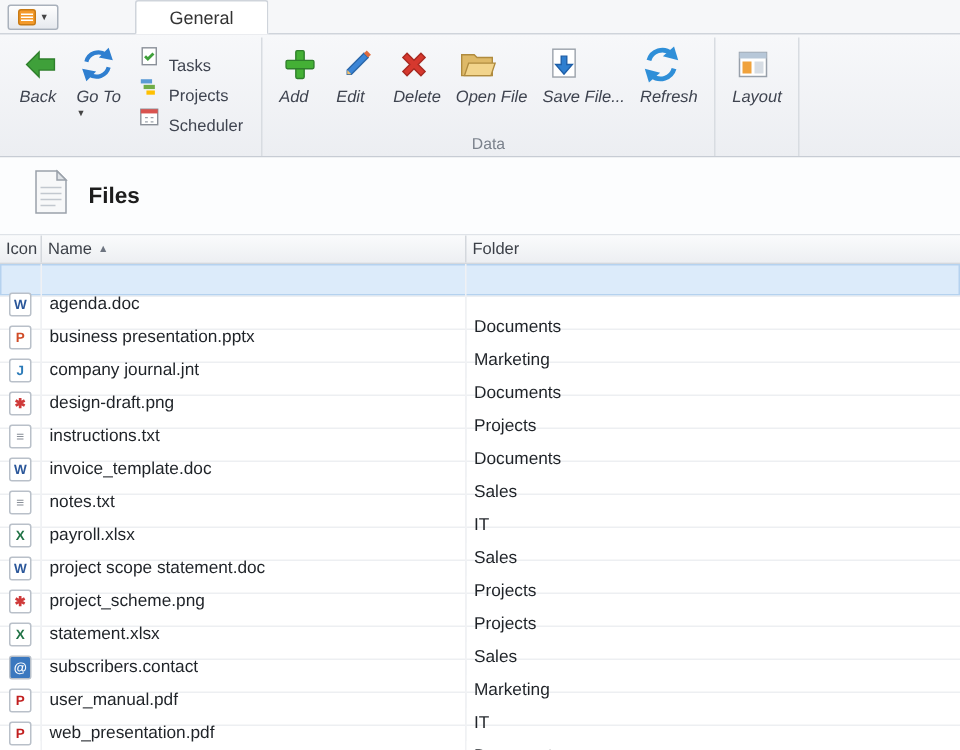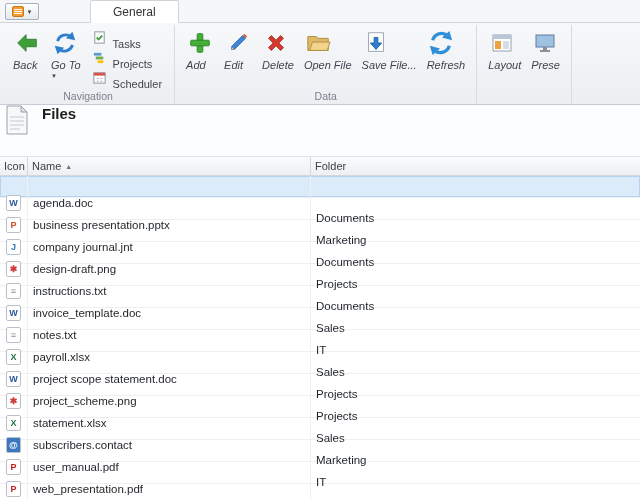--- a/index.html
+++ b/index.html
@@ -33,21 +33,21 @@
     border-radius:2px;cursor:pointer;font-style:italic;}
   .ric{width:28px;height:28px;display:flex;align-items:center;justify-content:center;}
   .rlbl{font-size:11px;color:#3f4450;margin-top:2px;white-space:nowrap;}
   .dd{font-size:6px;color:#444;margin-top:2px;line-height:1;}
   .smallstack{display:flex;flex-direction:column;gap:1px;padding:2px 2px;}
   .sbtn{display:flex;align-items:center;gap:5px;height:19px;padding:1px 4px;border-radius:2px;cursor:pointer;}
   .sic{width:16px;height:16px;display:flex;align-items:center;justify-content:center;}
   .sbtn .rlbl{margin-top:12px;}
 
   
-  .titlebar{height:52px;display:flex;align-items:flex-start;gap:12px;padding-left:4px;
+  .titlebar{height:52px;display:flex;align-items:center;gap:12px;padding-left:21px;
     background:#fcfdfe;border-bottom:1px solid #dfe3e8;}
   .ptitle{font-size:15px;font-weight:bold;color:#1d1d1d;}
 
   
   .ghead{display:grid;grid-template-columns:28px 283px 1fr;height:19px;
     background:linear-gradient(#fafbfc,#edeff2);border-bottom:1px solid #d4d8dd;}
   .gh{display:flex;align-items:center;padding:0 4px;font-size:11px;color:#3c4048;
     border-right:1px solid #d4d8dd;cursor:pointer;white-space:nowrap;}
   .gh:last-child{border-right:none;}
   .gh.c-namehead{justify-content:flex-start;}
@@ -131,21 +131,20 @@
               <svg width="15" height="15" viewBox="0 0 16 16">
                   <rect x="2" y="3" width="12" height="11" fill="#fff" stroke="#8a9099"></rect>
                   <rect x="2" y="3" width="12" height="3" fill="#d9534f"></rect>
                   <path d="M5 9 h2 M9 9 h2 M5 12 h2 M9 12 h2" stroke="#9aa1aa"></path>
                 </svg>
             </span>
             <span class="rlbl">Scheduler</span>
           </div>
         </div>
       </div>
-      <div class="gcap">Navigation</div>
     </div>
 
     <div class="group">
       <div class="gitems">
         <div class="rbtn">
           <span class="ric">
             <svg width="26" height="26" viewBox="0 0 28 28">
                 <rect x="11" y="4" width="6" height="20" rx="1" fill="#44b035" stroke="#2e7f2b"></rect>
                 <rect x="4" y="11" width="20" height="6" rx="1" fill="#44b035" stroke="#2e7f2b"></rect>
               </svg>
@@ -208,30 +207,20 @@
         <div class="rbtn">
           <span class="ric">
             <svg width="24" height="24" viewBox="0 0 24 24">
               <rect x="3" y="4" width="18" height="16" fill="#fff" stroke="#98a0aa"></rect>
               <rect x="3" y="4" width="18" height="4" fill="#b7c7d8"></rect>
               <rect x="5" y="10" width="6" height="8" fill="#f0a23c"></rect>
               <rect x="13" y="10" width="6" height="8" fill="#d7dde4"></rect>
             </svg>
           </span>
           <span class="rlbl">Layout</span>
-        </div>
-        <div class="rbtn">
-          <span class="ric">
-            <svg width="24" height="24" viewBox="0 0 24 24">
-              <rect x="3" y="4" width="18" height="12" fill="#9fc2e0" stroke="#5b7fa6"></rect>
-              <rect x="10" y="16" width="4" height="3" fill="#8a9099"></rect>
-              <rect x="7" y="19" width="10" height="2" fill="#8a9099"></rect>
-            </svg>
-          </span>
-          <span class="rlbl">Prese</span>
         </div>
       </div>
       <div class="gcap"></div>
     </div>
   </div>
 
   <div class="titlebar">
     <span>
       <svg width="26" height="30" viewBox="0 0 26 30">
         <path d="M3 1 H17 L23 7 V29 H3 Z" fill="#f7f8f9" stroke="#9aa1aa"></path>

